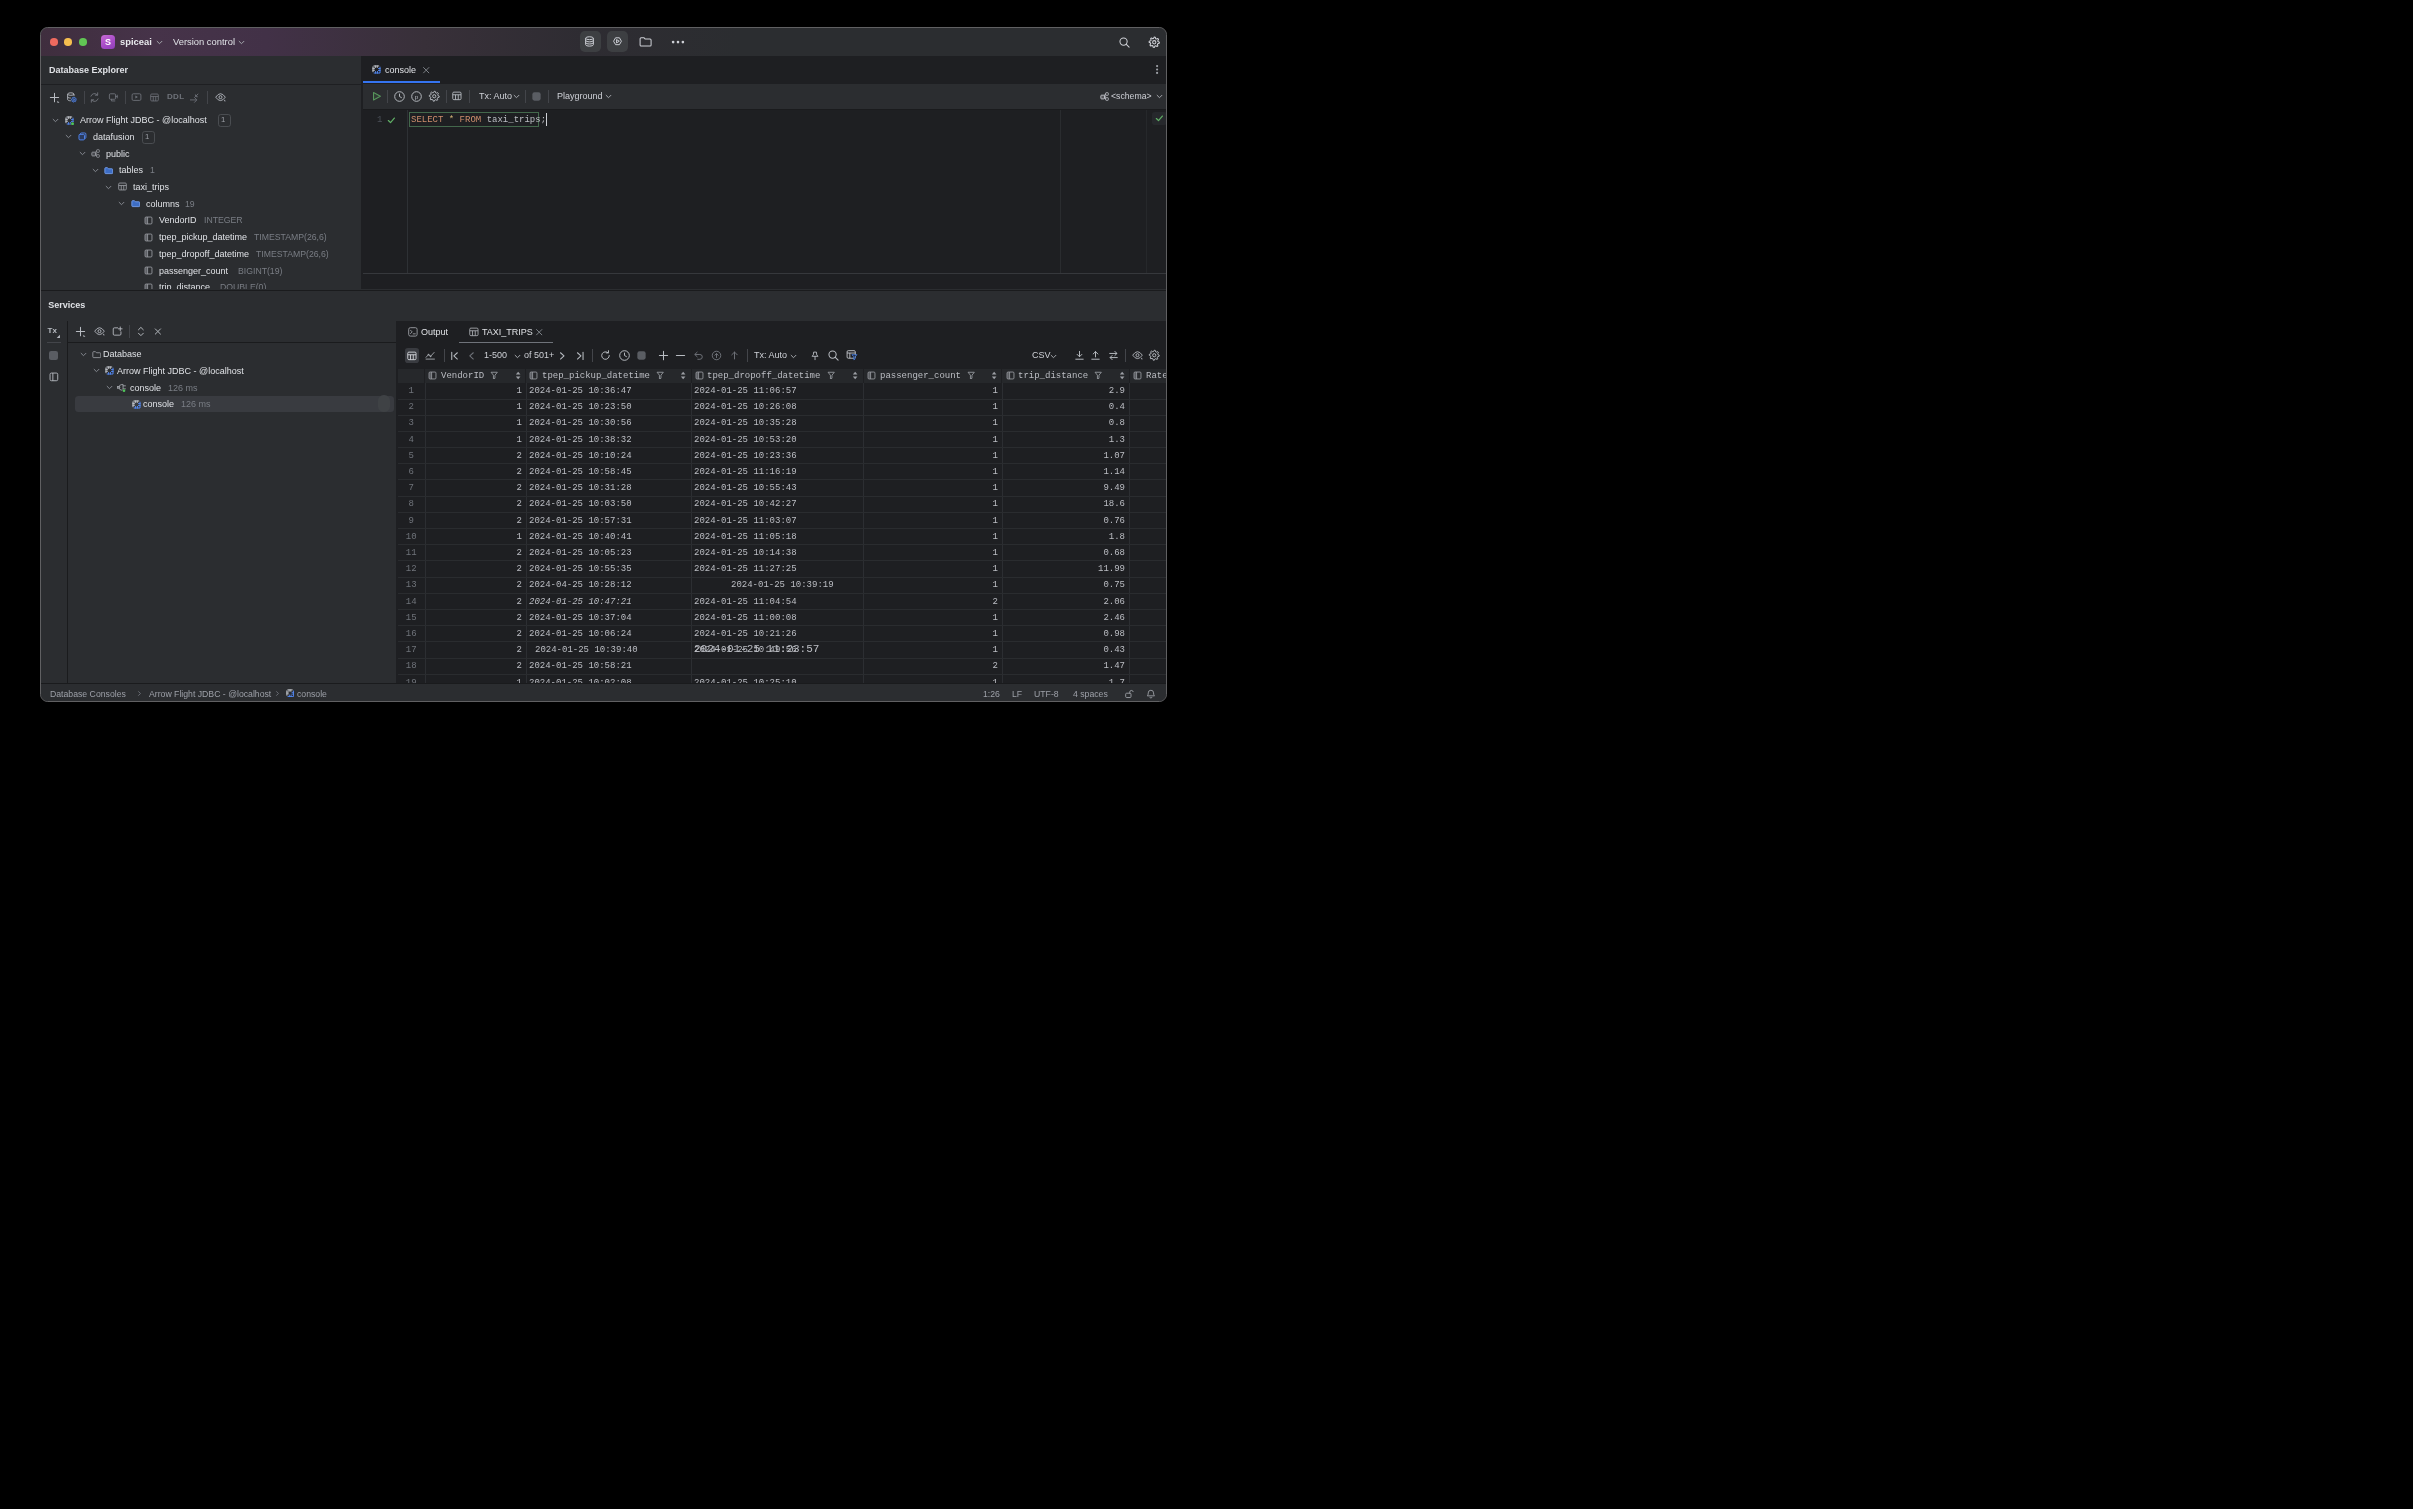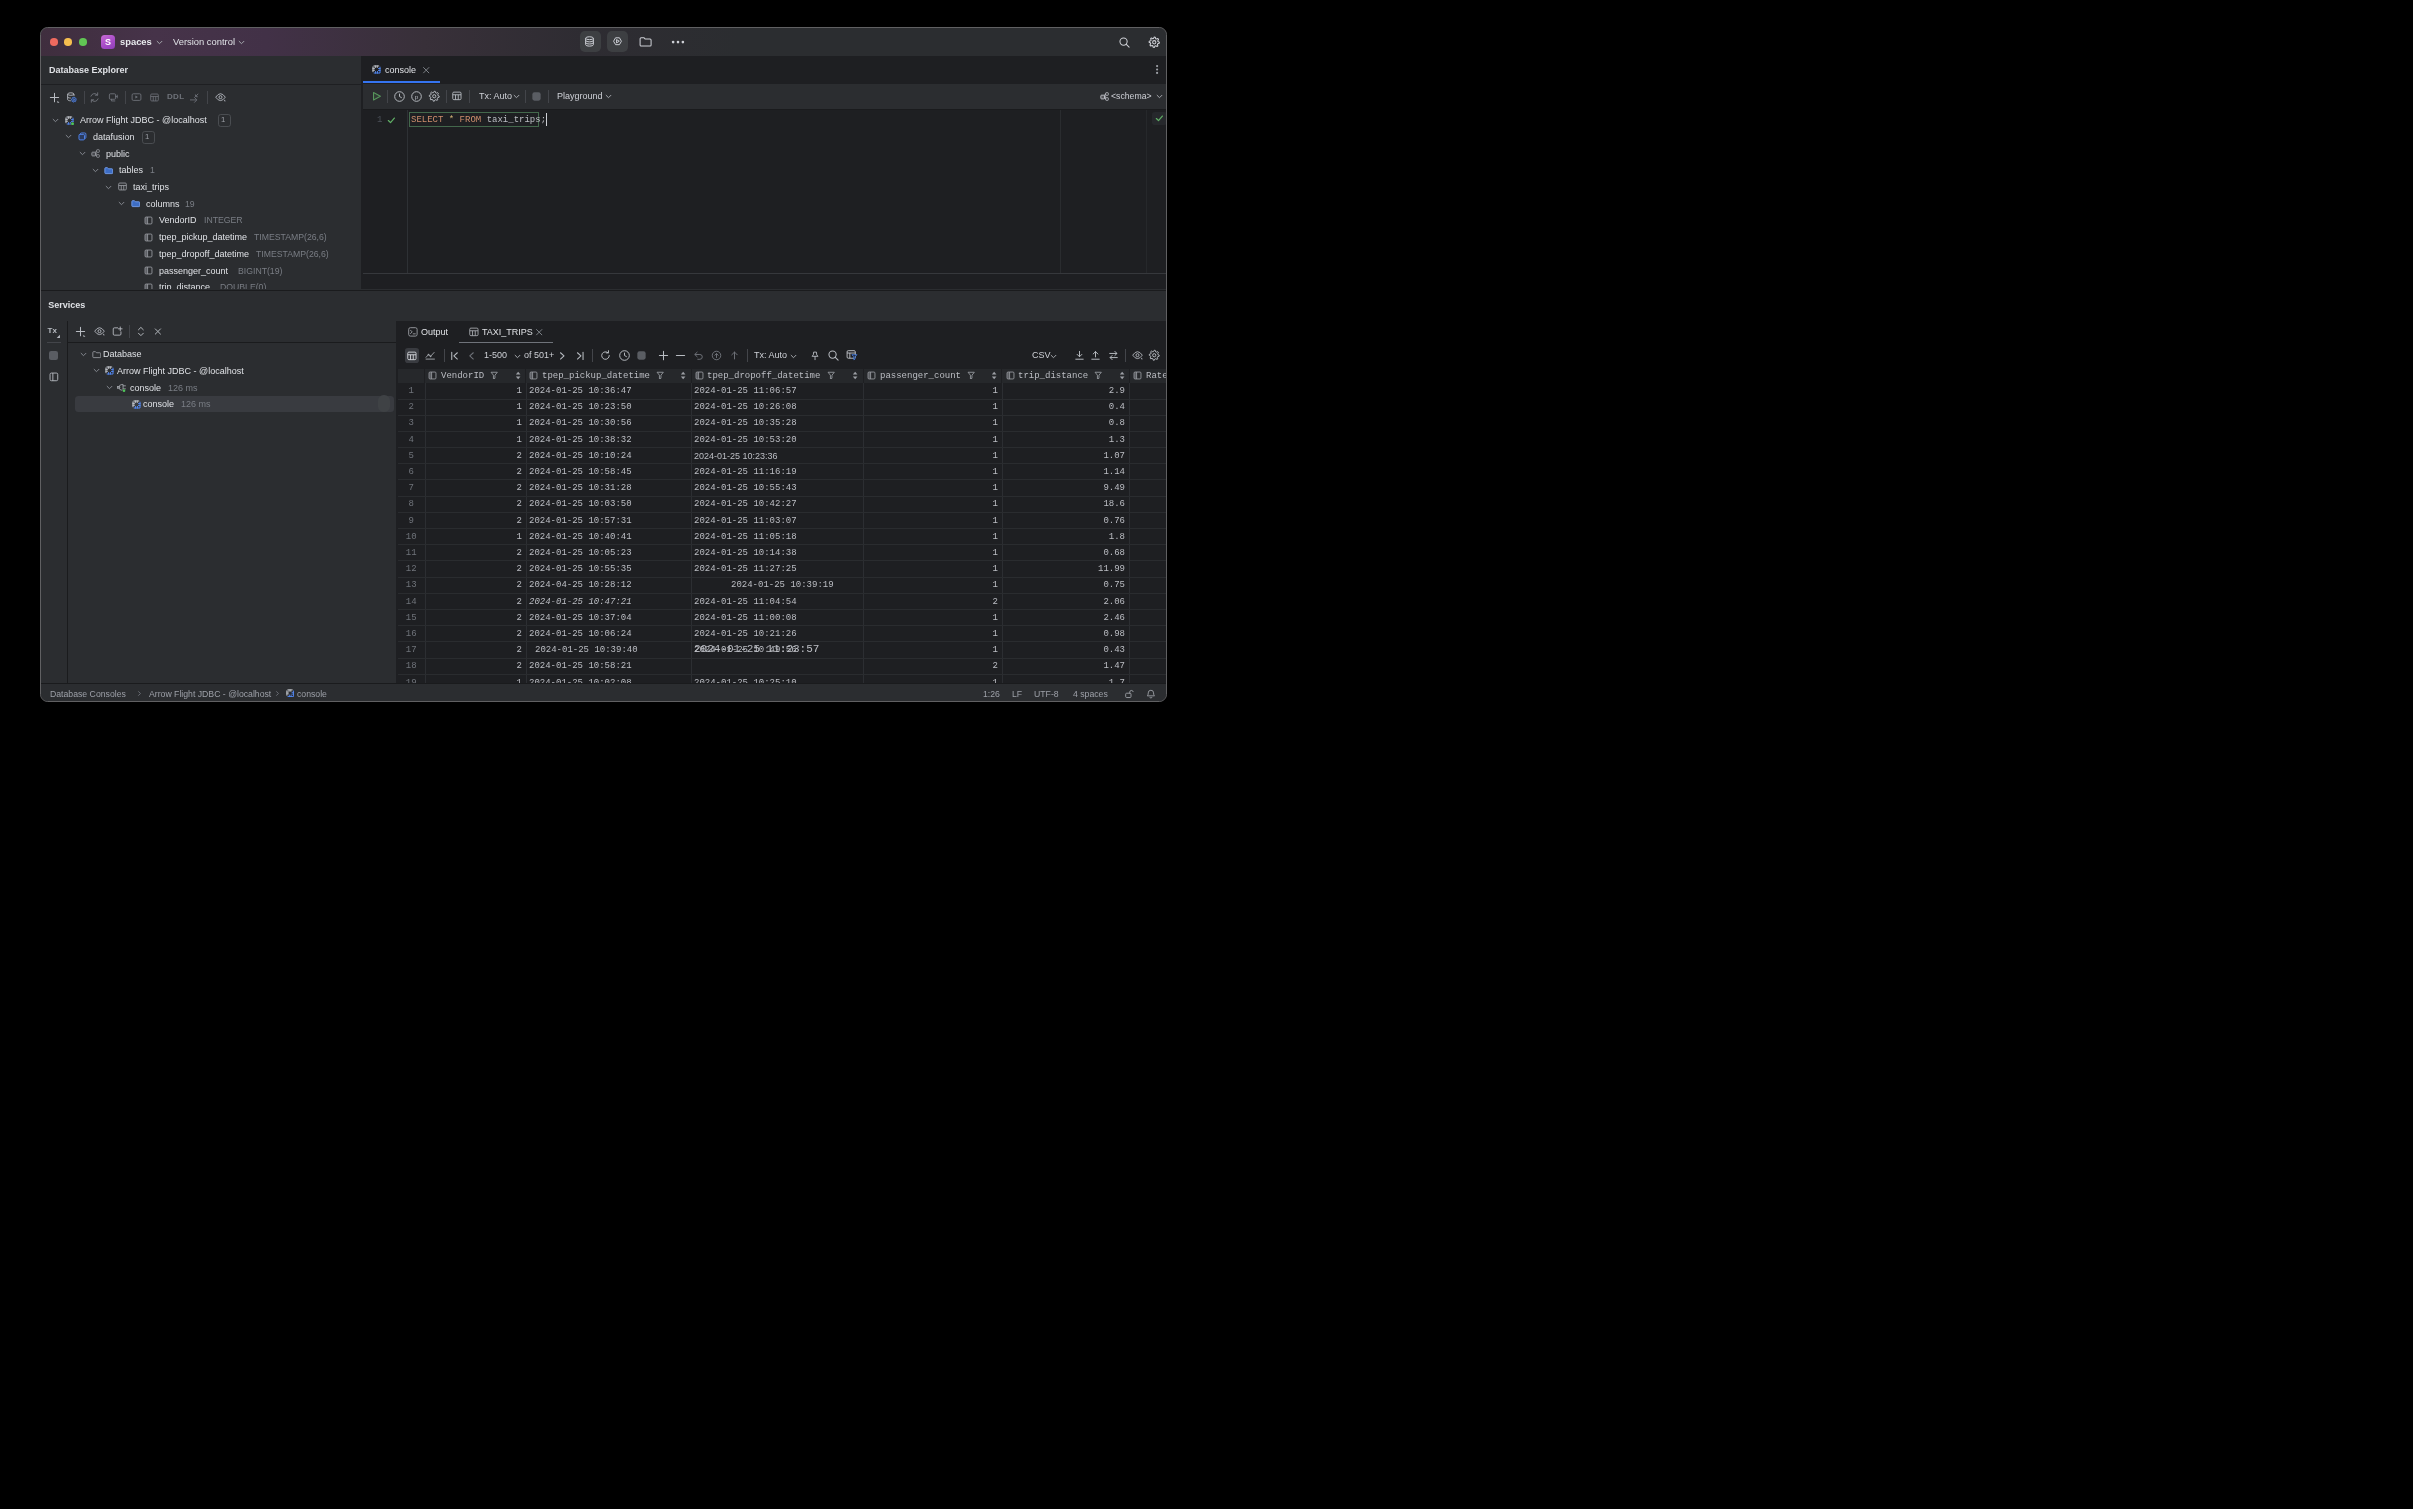--- a/index.html
+++ b/index.html
@@ -3,21 +3,21 @@
 html,body{margin:0;padding:0;background:#000;width:1207px;height:755px;overflow:hidden;}
 *{box-sizing:border-box;}
 </style></head><body>
 <div style="position:absolute;left:40px;top:27px;width:1127px;height:675px;background:#2B2D30;border:0.7px solid #606062;border-radius:7.7px;box-shadow:inset 0 0.7px 0 rgba(255,255,255,0.10);overflow:hidden;font-family:'Liberation Sans',sans-serif;">
 <div style="position:absolute;left:0px;top:0px;width:1127px;height:27.5px;background:linear-gradient(90deg,#3f2e3e 0%,#463349 10%,#423147 20%,#383039 34%,#2e2c32 48%,#2b2d30 62%,#2b2d30 100%);"></div>
 <div style="position:absolute;left:9px;top:10.2px;width:7.5px;height:7.5px;background:#EE6A5F;border-radius:50%;"></div>
 <div style="position:absolute;left:23.4px;top:10.2px;width:7.5px;height:7.5px;background:#F5BE4F;border-radius:50%;"></div>
 <div style="position:absolute;left:38px;top:10.2px;width:7.5px;height:7.5px;background:#61C554;border-radius:50%;"></div>
 <div style="position:absolute;left:60px;top:6.6px;width:14px;height:14px;background:linear-gradient(150deg,#c86BD4 0%,#a84cc8 55%,#8e3fba 100%);border-radius:3.5px;"></div>
 <div style="position:absolute;left:64px;top:13.6px;transform:translateY(-50%);font-family:'Liberation Sans',sans-serif;font-size:9px;font-weight:700;color:#FFFFFF;white-space:pre;line-height:1;">S</div>
-<div style="position:absolute;left:79px;top:13.6px;transform:translateY(-50%);font-family:'Liberation Sans',sans-serif;font-size:9.4px;font-weight:600;color:#E8EAED;white-space:pre;line-height:1;">spaces</div>
+<div style="position:absolute;left:79px;top:13.6px;transform:translateY(-50%);font-family:'Liberation Sans',sans-serif;font-size:9.4px;font-weight:600;color:#E8EAED;white-space:pre;line-height:1;">spiceai</div>
 <svg style="position:absolute;left:115px;top:10.8px" width="7" height="7" viewBox="0 0 10 10" fill="none">
       <path d="M1.6 3.3 L5 6.7 L8.4 3.3" stroke="#A6A9AE" stroke-width="1.4" stroke-linecap="round" stroke-linejoin="round"></path>
     </svg>
 <div style="position:absolute;left:132px;top:13.6px;transform:translateY(-50%);font-family:'Liberation Sans',sans-serif;font-size:9.4px;font-weight:400;color:#DFE1E5;white-space:pre;line-height:1;">Version control</div>
 <svg style="position:absolute;left:197px;top:10.8px" width="7" height="7" viewBox="0 0 10 10" fill="none">
       <path d="M1.6 3.3 L5 6.7 L8.4 3.3" stroke="#A6A9AE" stroke-width="1.4" stroke-linecap="round" stroke-linejoin="round"></path>
     </svg>
 <div style="position:absolute;left:539px;top:2.8px;width:21px;height:21.6px;background:#3d3f42;border-radius:4.9px;"></div>
 <svg style="position:absolute;left:543px;top:8px" width="11" height="11" viewBox="0 0 16 16" fill="none">
       <ellipse cx="8" cy="3.2" rx="5.6" ry="2.1" stroke="#CED0D6" stroke-width="1.4"></ellipse>
@@ -577,21 +577,21 @@
       <div style="position:absolute;left:0px;top:57px;transform:translateY(-50%);width:26.5px;text-align:center;font-family:'Liberation Mono',monospace;font-size:9px;color:#6F737A;line-height:1;">4</div>
       <div style="position:absolute;right:647px;top:57px;transform:translateY(-50%);font-family:'Liberation Mono',monospace;font-size:9px;font-weight:400;color:#BCBEC4;white-space:pre;line-height:1;">1</div>
       <div style="position:absolute;left:131px;top:57px;transform:translateY(-50%);font-family:'Liberation Mono',monospace;font-size:9px;font-weight:400;color:#BCBEC4;white-space:pre;line-height:1;">2024-01-25 10:38:32</div>
       <div style="position:absolute;left:296px;top:57px;transform:translateY(-50%);font-family:'Liberation Mono',monospace;font-size:9px;font-weight:400;color:#BCBEC4;white-space:pre;line-height:1;">2024-01-25 10:53:20</div>
       <div style="position:absolute;right:171px;top:57px;transform:translateY(-50%);font-family:'Liberation Mono',monospace;font-size:9px;font-weight:400;color:#BCBEC4;white-space:pre;line-height:1;">1</div>
       <div style="position:absolute;right:44px;top:57px;transform:translateY(-50%);font-family:'Liberation Mono',monospace;font-size:9px;font-weight:400;color:#BCBEC4;white-space:pre;line-height:1;">1.3</div>
       <div style="position:absolute;left:0px;top:80px;width:771px;height:0.7px;background:#2a2c2f;"></div>
       <div style="position:absolute;left:0px;top:73px;transform:translateY(-50%);width:26.5px;text-align:center;font-family:'Liberation Mono',monospace;font-size:9px;color:#6F737A;line-height:1;">5</div>
       <div style="position:absolute;right:647px;top:73px;transform:translateY(-50%);font-family:'Liberation Mono',monospace;font-size:9px;font-weight:400;color:#BCBEC4;white-space:pre;line-height:1;">2</div>
       <div style="position:absolute;left:131px;top:73px;transform:translateY(-50%);font-family:'Liberation Mono',monospace;font-size:9px;font-weight:400;color:#BCBEC4;white-space:pre;line-height:1;">2024-01-25 10:10:24</div>
-      <div style="position:absolute;left:296px;top:73px;transform:translateY(-50%);font-family:Liberation Sans, sans-serif;font-size:9px;font-weight:400;color:#BCBEC4;white-space:pre;line-height:1;">2024-01-25 10:23:36</div>
+      <div style="position:absolute;left:296px;top:73px;transform:translateY(-50%);font-family:Liberation Mono, monospace;font-size:9px;font-weight:400;color:#BCBEC4;white-space:pre;line-height:1;">2024-01-25 10:23:36</div>
       <div style="position:absolute;right:171px;top:73px;transform:translateY(-50%);font-family:'Liberation Mono',monospace;font-size:9px;font-weight:400;color:#BCBEC4;white-space:pre;line-height:1;">1</div>
       <div style="position:absolute;right:44px;top:73px;transform:translateY(-50%);font-family:'Liberation Mono',monospace;font-size:9px;font-weight:400;color:#BCBEC4;white-space:pre;line-height:1;">1.07</div>
       <div style="position:absolute;left:0px;top:96px;width:771px;height:0.7px;background:#2a2c2f;"></div>
       <div style="position:absolute;left:0px;top:89px;transform:translateY(-50%);width:26.5px;text-align:center;font-family:'Liberation Mono',monospace;font-size:9px;color:#6F737A;line-height:1;">6</div>
       <div style="position:absolute;right:647px;top:89px;transform:translateY(-50%);font-family:'Liberation Mono',monospace;font-size:9px;font-weight:400;color:#BCBEC4;white-space:pre;line-height:1;">2</div>
       <div style="position:absolute;left:131px;top:89px;transform:translateY(-50%);font-family:'Liberation Mono',monospace;font-size:9px;font-weight:400;color:#BCBEC4;white-space:pre;line-height:1;">2024-01-25 10:58:45</div>
       <div style="position:absolute;left:296px;top:89px;transform:translateY(-50%);font-family:'Liberation Mono',monospace;font-size:9px;font-weight:400;color:#BCBEC4;white-space:pre;line-height:1;">2024-01-25 11:16:19</div>
       <div style="position:absolute;right:171px;top:89px;transform:translateY(-50%);font-family:'Liberation Mono',monospace;font-size:9px;font-weight:400;color:#BCBEC4;white-space:pre;line-height:1;">1</div>
       <div style="position:absolute;right:44px;top:89px;transform:translateY(-50%);font-family:'Liberation Mono',monospace;font-size:9px;font-weight:400;color:#BCBEC4;white-space:pre;line-height:1;">1.14</div>
       <div style="position:absolute;left:0px;top:113px;width:771px;height:0.7px;background:#2a2c2f;"></div>

